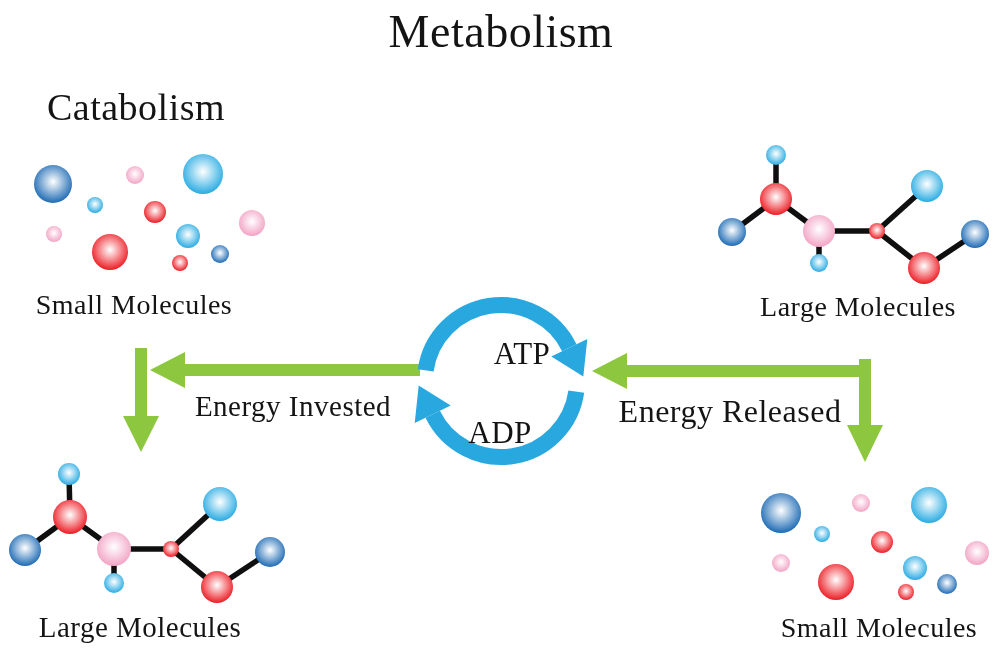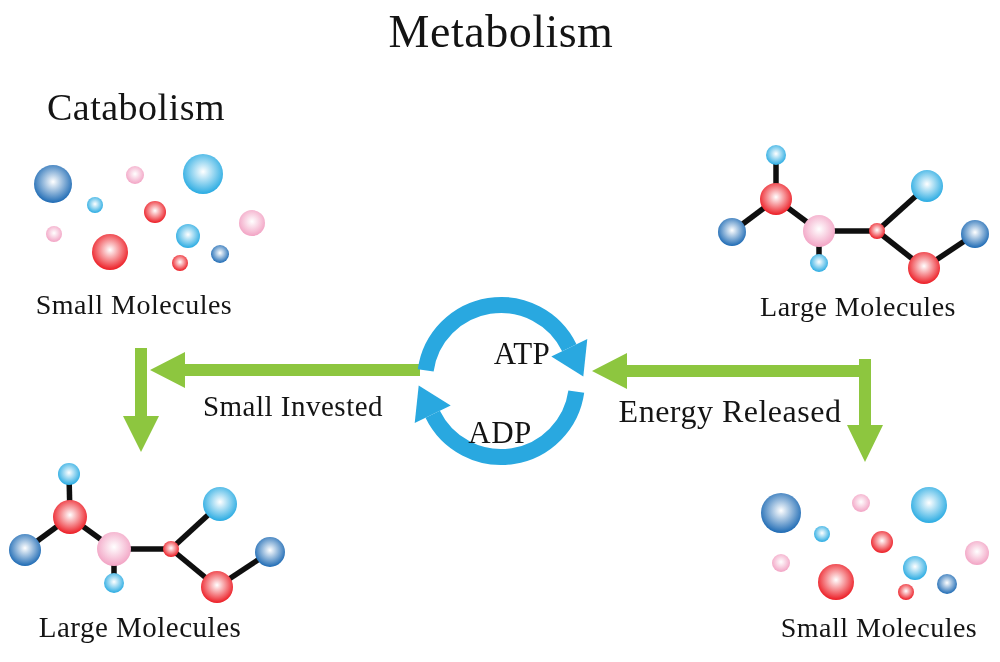--- a/index.html
+++ b/index.html
@@ -138,16 +138,16 @@
   <div class="lbl" style="left:858px;top:292px;font-size:28px;">Large Molecules</div>
 
   <div class="lbl" style="left:140px;top:612px;font-size:29px;">Large Molecules</div>
 
   <div class="lbl" style="left:879px;top:613px;font-size:28px;">Small Molecules</div>
 
   <div class="lbl" style="left:522px;top:338px;font-size:31px;">ATP</div>
 
   <div class="lbl" style="left:500px;top:393px;font-size:31px;margin-top:24px;">ADP</div>
 
-  <div class="lbl" style="left:293px;top:391px;font-size:29px;">Small Invested</div>
+  <div class="lbl" style="left:293px;top:391px;font-size:29px;">Energy Invested</div>
 
   <div class="lbl" style="left:730px;top:395px;font-size:32px;">Energy Released</div>
 </div>
 
 </body></html>

